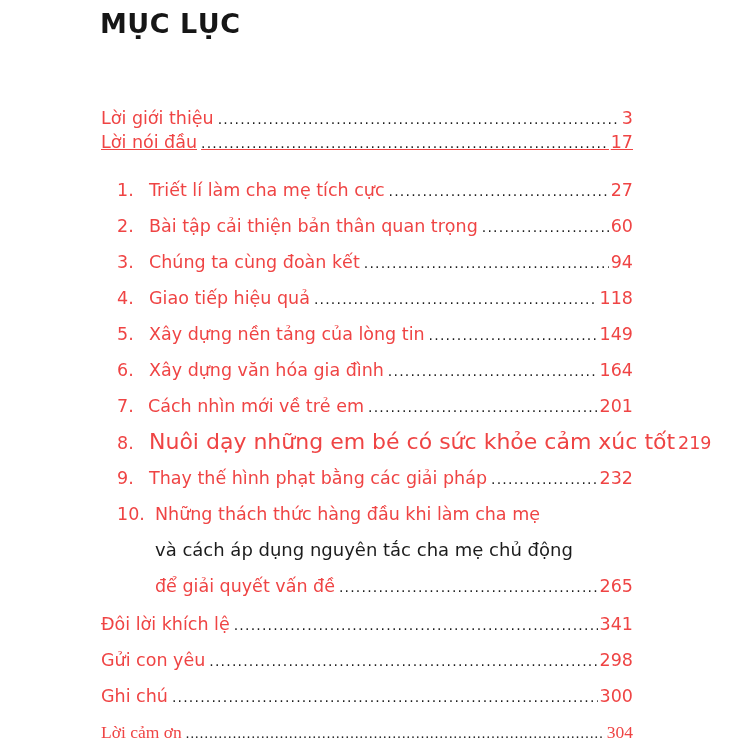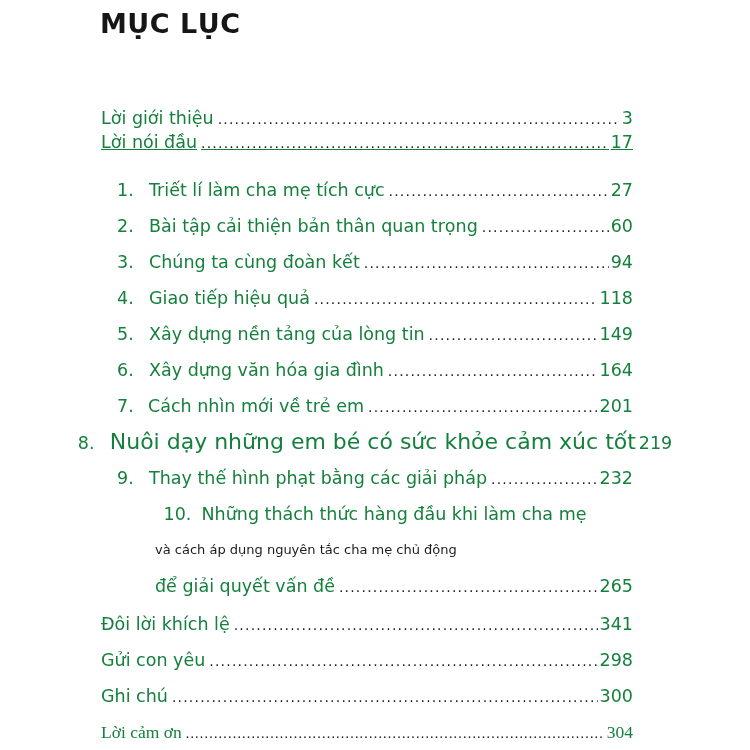--- a/index.html
+++ b/index.html
@@ -34,22 +34,21 @@
       margin: 0;
     }
     .row {
       position: absolute;
       height: 36px;
       display: flex;
       align-items: baseline;
       font-size: 17.5px;
       line-height: 36px;
       white-space: nowrap;
-      color: #15803d;
-      justify-content: center;
+      color: #ef4444;
     }
     .row .num {
       display: inline-block;
       flex: none;
     }
     .row .label {
       flex: none;
     }
     .row .leader {
       flex: 1 1 auto;
@@ -62,21 +61,21 @@
     .row .leader::before {
       content: "................................................................................................................................................................................";
     }
     .row .page-num {
       flex: none;
       text-align: right;
     }
     .cont {
       position: absolute;
       height: 36px;
-      font-size: 13px;
+      font-size: 18px;
       line-height: 36px;
       white-space: nowrap;
       color: #1c1c1c;
     }
   </style>
 </head>
 <body>
 
 <div class="page">
   <h1 class="title">MỤC LỤC</h1>

